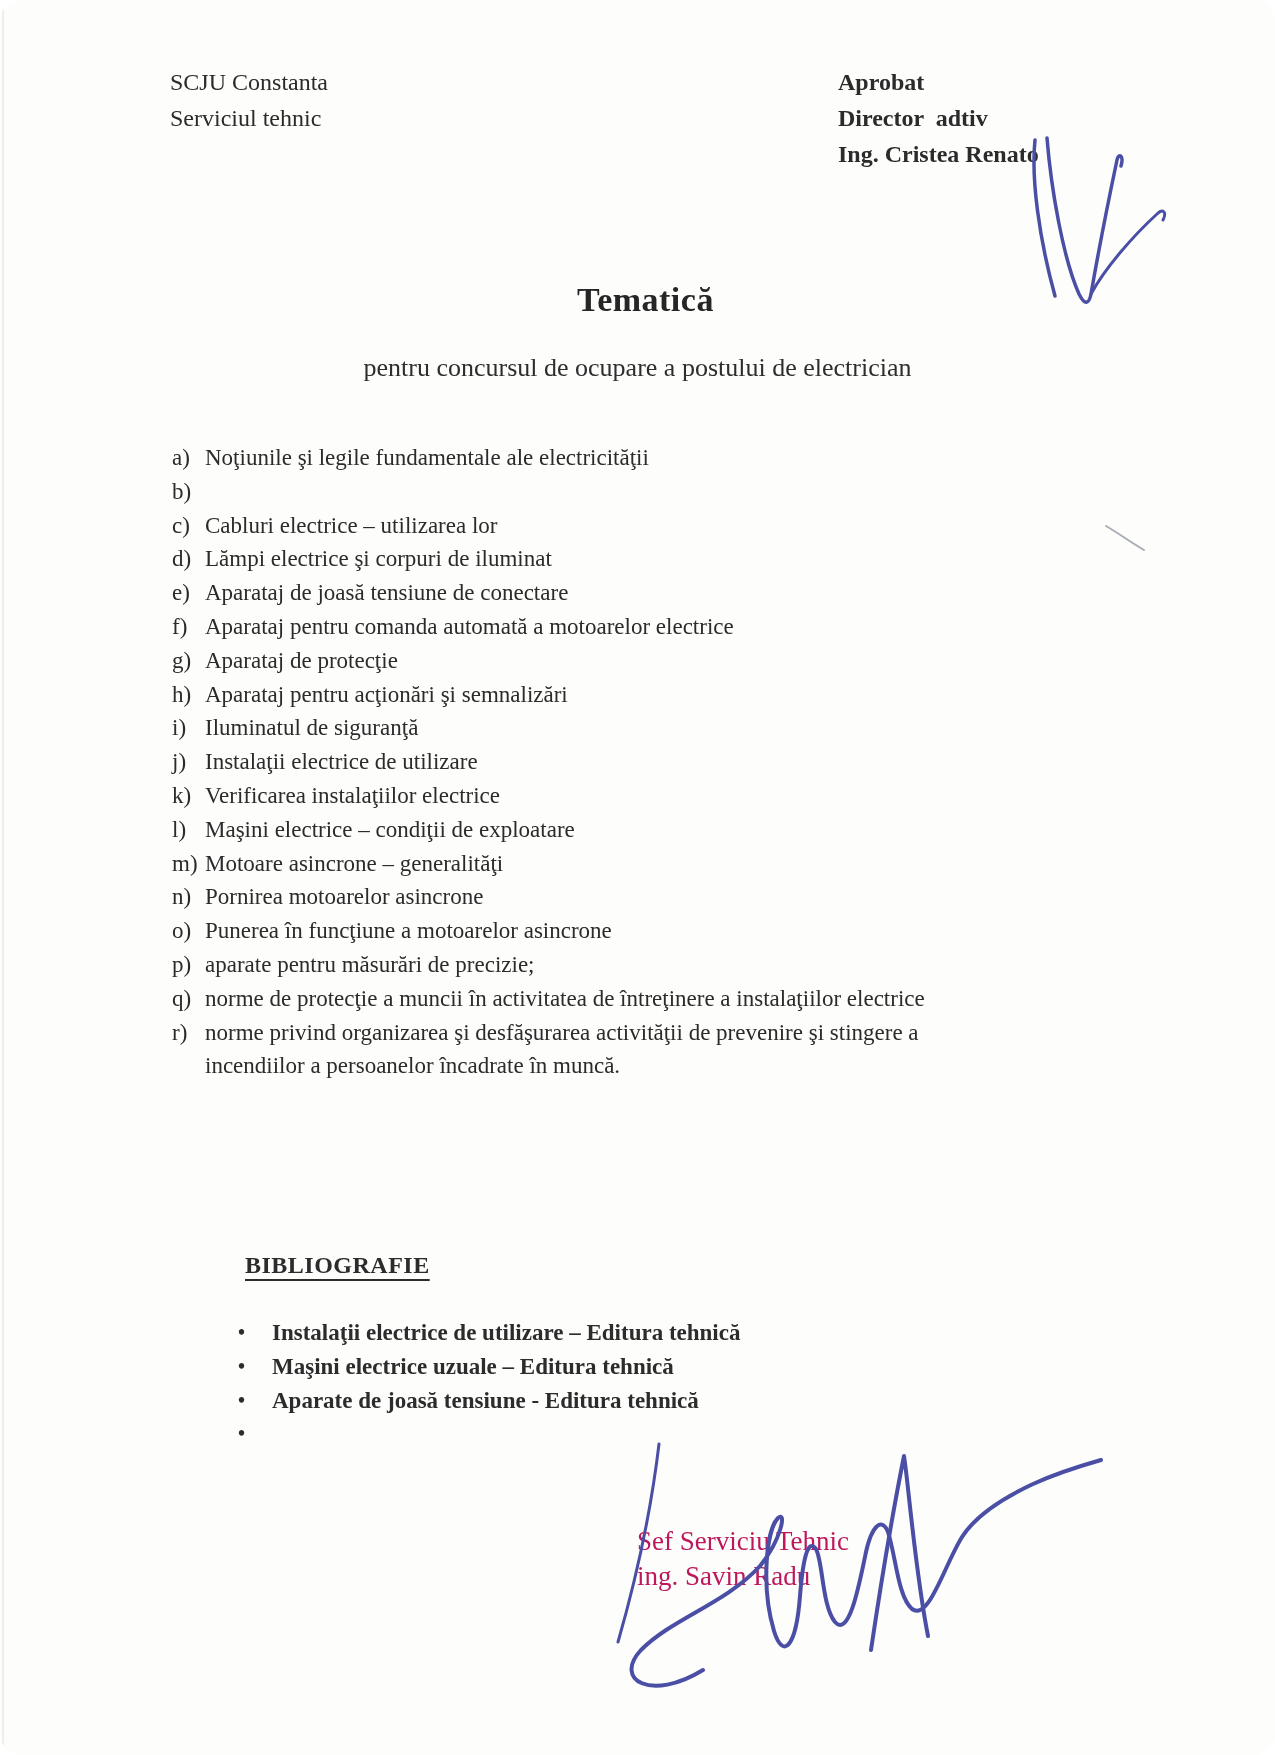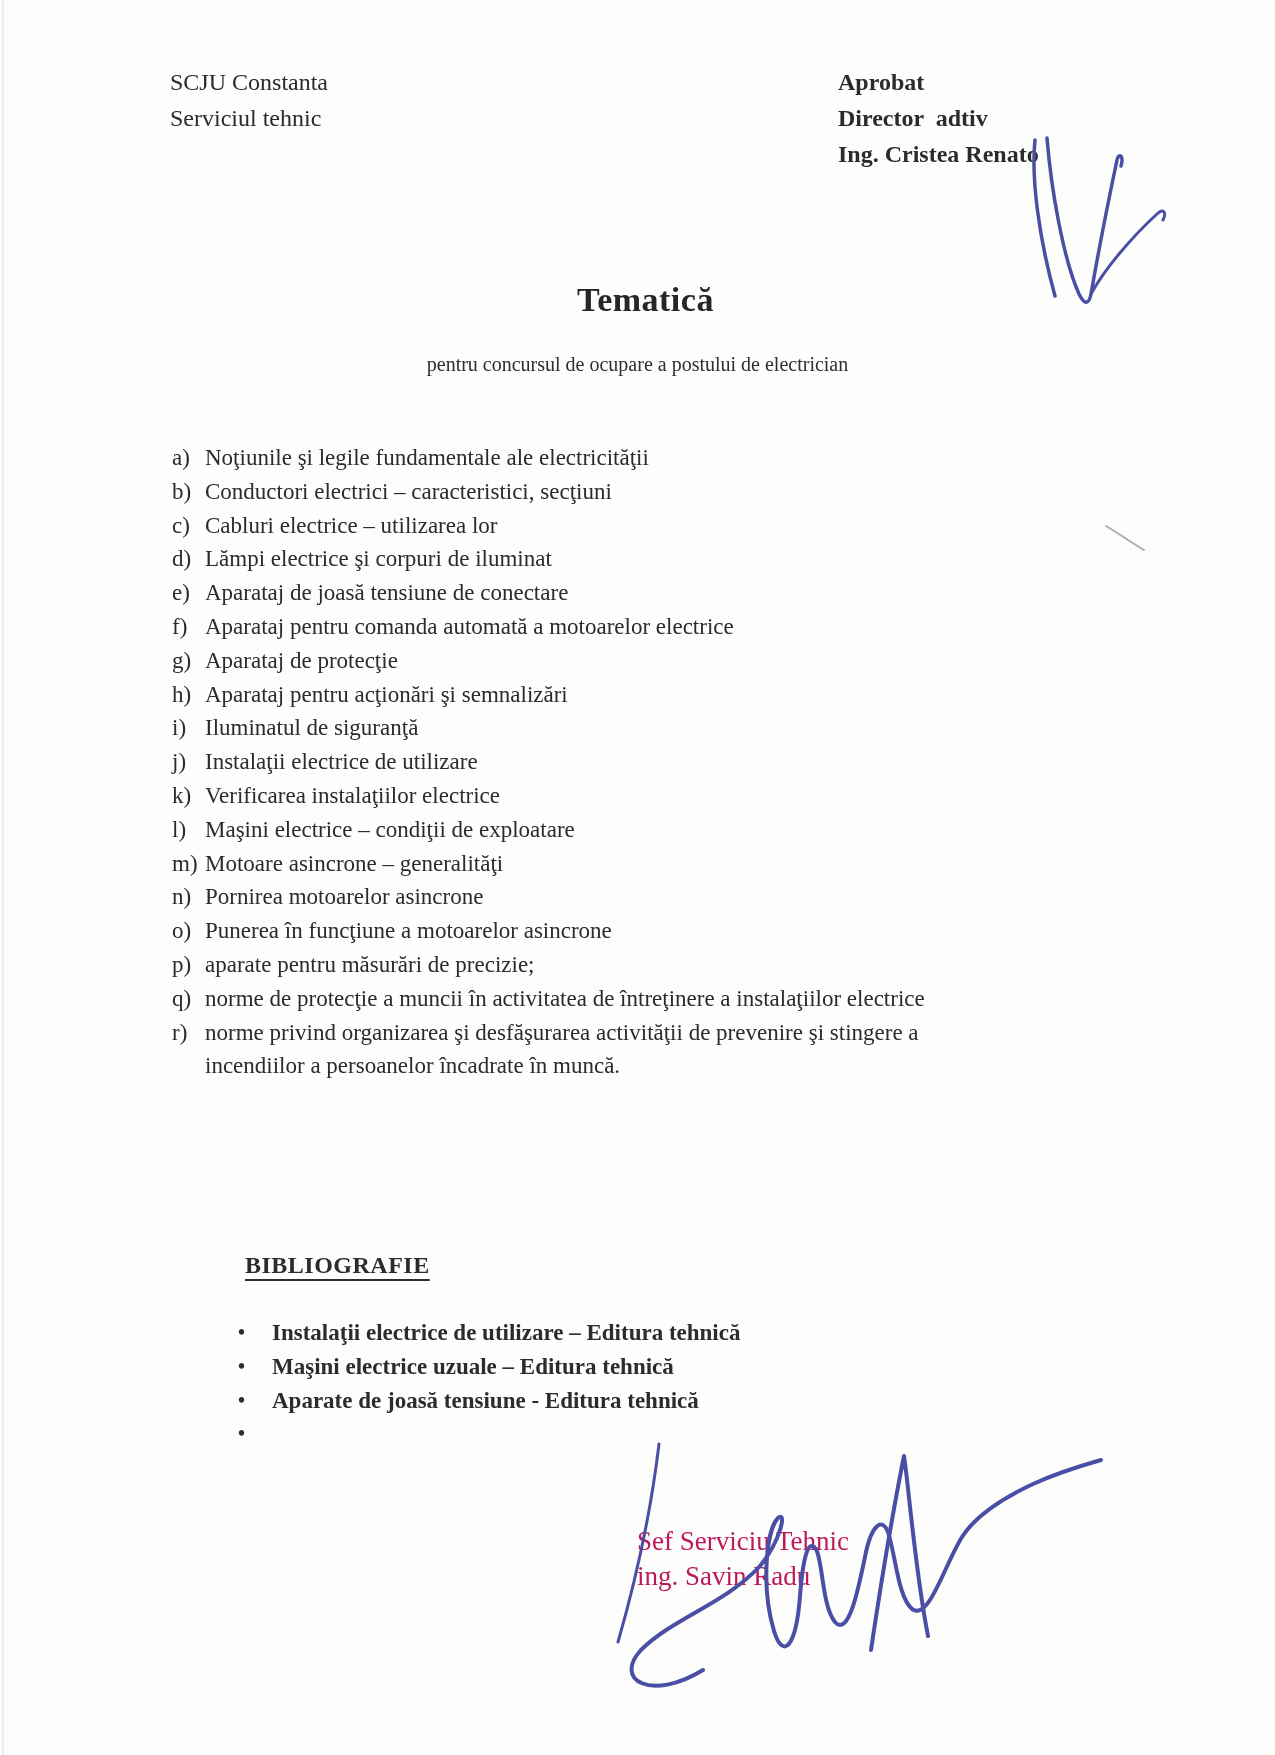--- a/index.html
+++ b/index.html
@@ -3,34 +3,35 @@
 <meta charset="utf-8">
 <style>
   html,body{margin:0;padding:0;background:#ffffff;}
   .page{
     position:relative;
     width:1275px;height:1755px;
     background:#fdfdfc;
     font-family:"Liberation Serif","DejaVu Serif",serif;
     color:#2b2b2b;
     overflow:hidden;
+    border-radius:21px;
   }
   .scan-edge{position:absolute;left:2px;top:0;width:2px;height:100%;background:#ededec;}
   .hdr{position:absolute;font-size:24px;line-height:36px;}
   .hdr-line{white-space:pre;}
   .hdr-left{left:170px;top:64px;}
   .hdr-right{left:838px;top:64px;font-weight:bold;}
   .title{
     position:absolute;left:8px;top:281px;width:1275px;
     text-align:center;font-size:34px;font-weight:bold;color:#262626;
     letter-spacing:0.5px;
   }
   .subtitle{
     position:absolute;left:0;top:353px;width:1275px;
-    text-align:center;font-size:20px;color:#2e2e2e;
+    text-align:center;font-size:26px;color:#2e2e2e;
   }
   .topics{
     position:absolute;left:172px;top:441px;margin:0;padding:0;list-style:none;
     font-size:23px;
   }
   .topics li{display:flex;line-height:33.8px;}
   .t-letter{min-width:33px;white-space:pre;}
   .t-text div{white-space:nowrap;}
   .biblio-heading{
     position:absolute;left:206px;top:1252px;
@@ -80,23 +81,20 @@
 
   <ol class="topics">
     <li>
         <span class="t-letter">a)</span>
         <span class="t-text">
           <div>Noţiunile şi legile fundamentale ale electricităţii</div>
         </span>
       </li>
     <li>
         <span class="t-letter">b)</span>
-        <span class="t-text">
-          <div>Conductori electrici – caracteristici, secţiuni</div>
-        </span>
       </li>
     <li>
         <span class="t-letter">c)</span>
         <span class="t-text">
           <div>Cabluri electrice – utilizarea lor</div>
         </span>
       </li>
     <li>
         <span class="t-letter">d)</span>
         <span class="t-text">

